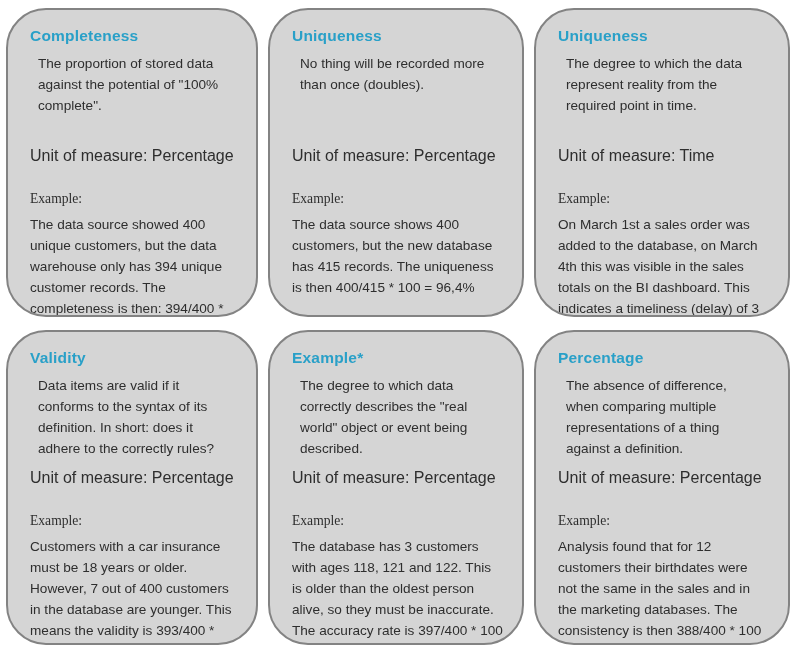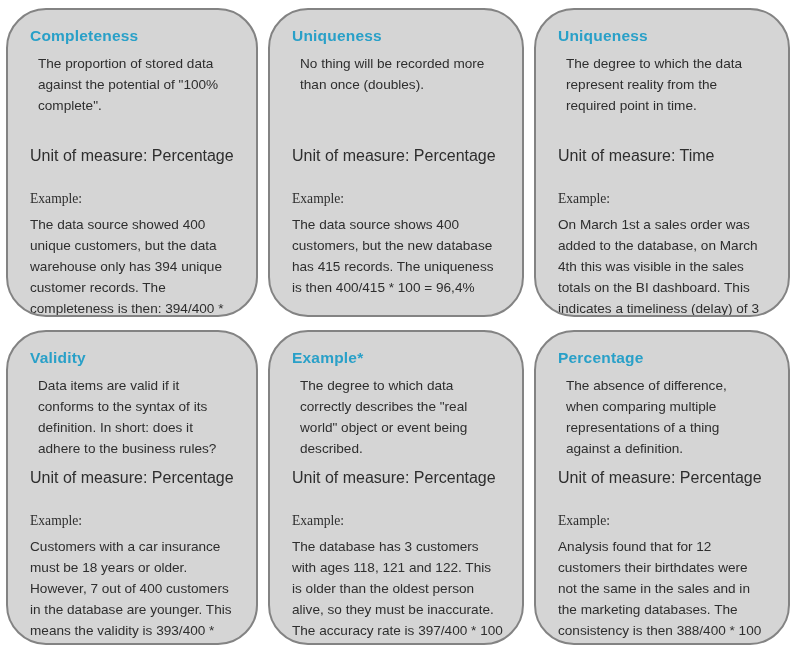--- a/index.html
+++ b/index.html
@@ -83,21 +83,21 @@
   <section class="card">
     <h2 class="card-title">Uniqueness</h2>
     <p class="card-desc">The degree to which the data represent reality from the required point in time.</p>
     <p class="card-unit">Unit of measure: Time</p>
     <p class="card-example-label">Example:</p>
     <p class="card-example">On March 1st a sales order was added to the database, on March 4th this was visible in the sales totals on the BI dashboard. This indicates a timeliness (delay) of 3 days.</p>
   </section>
 
   <section class="card">
     <h2 class="card-title">Validity</h2>
-    <p class="card-desc">Data items are valid if it conforms to the syntax of its definition. In short: does it adhere to the business rules?</p>
+    <p class="card-desc">Data items are valid if it conforms to the syntax of its definition. In short: does it adhere to the correctly rules?</p>
     <p class="card-unit">Unit of measure: Percentage</p>
     <p class="card-example-label">Example:</p>
     <p class="card-example">Customers with a car insurance must be 18 years or older. However, 7 out of 400 customers in the database are younger. This means the validity is 393/400 * 100 = 98,3%</p>
   </section>
 
   <section class="card">
     <h2 class="card-title">Example*</h2>
     <p class="card-desc">The degree to which data correctly describes the "real world" object or event being described.</p>
     <p class="card-unit">Unit of measure: Percentage</p>
     <p class="card-example-label">Example:</p>

